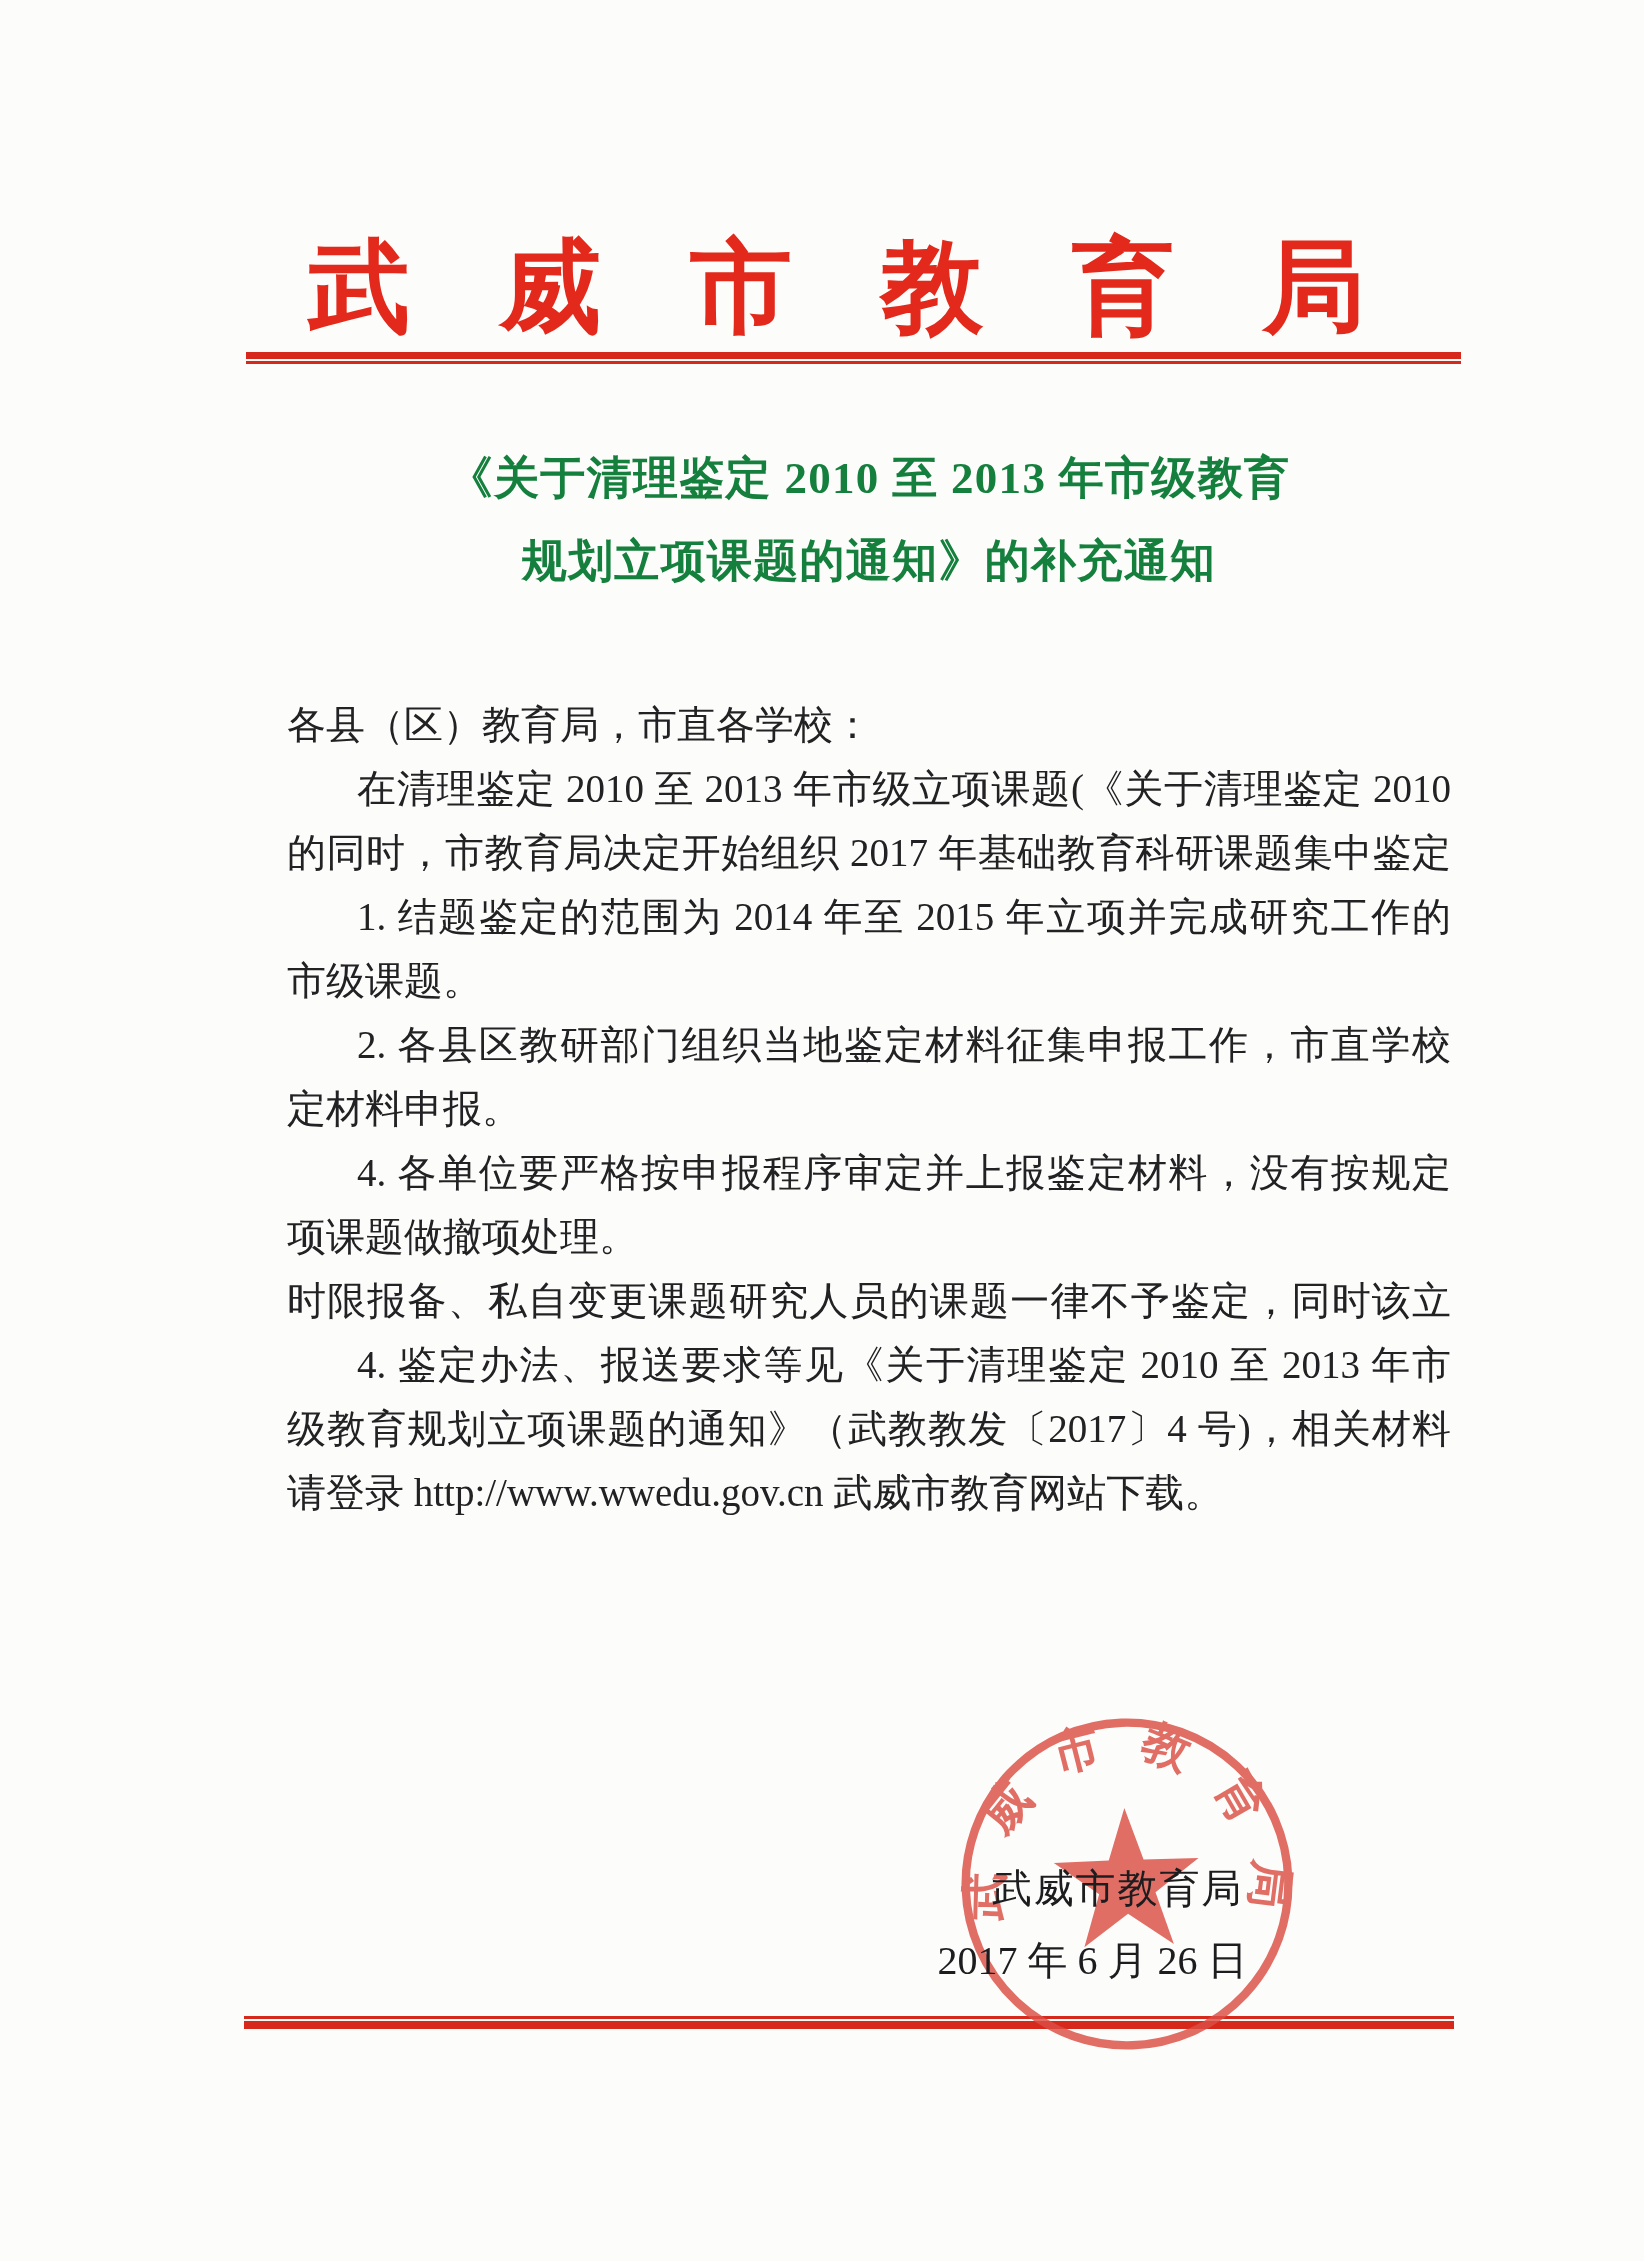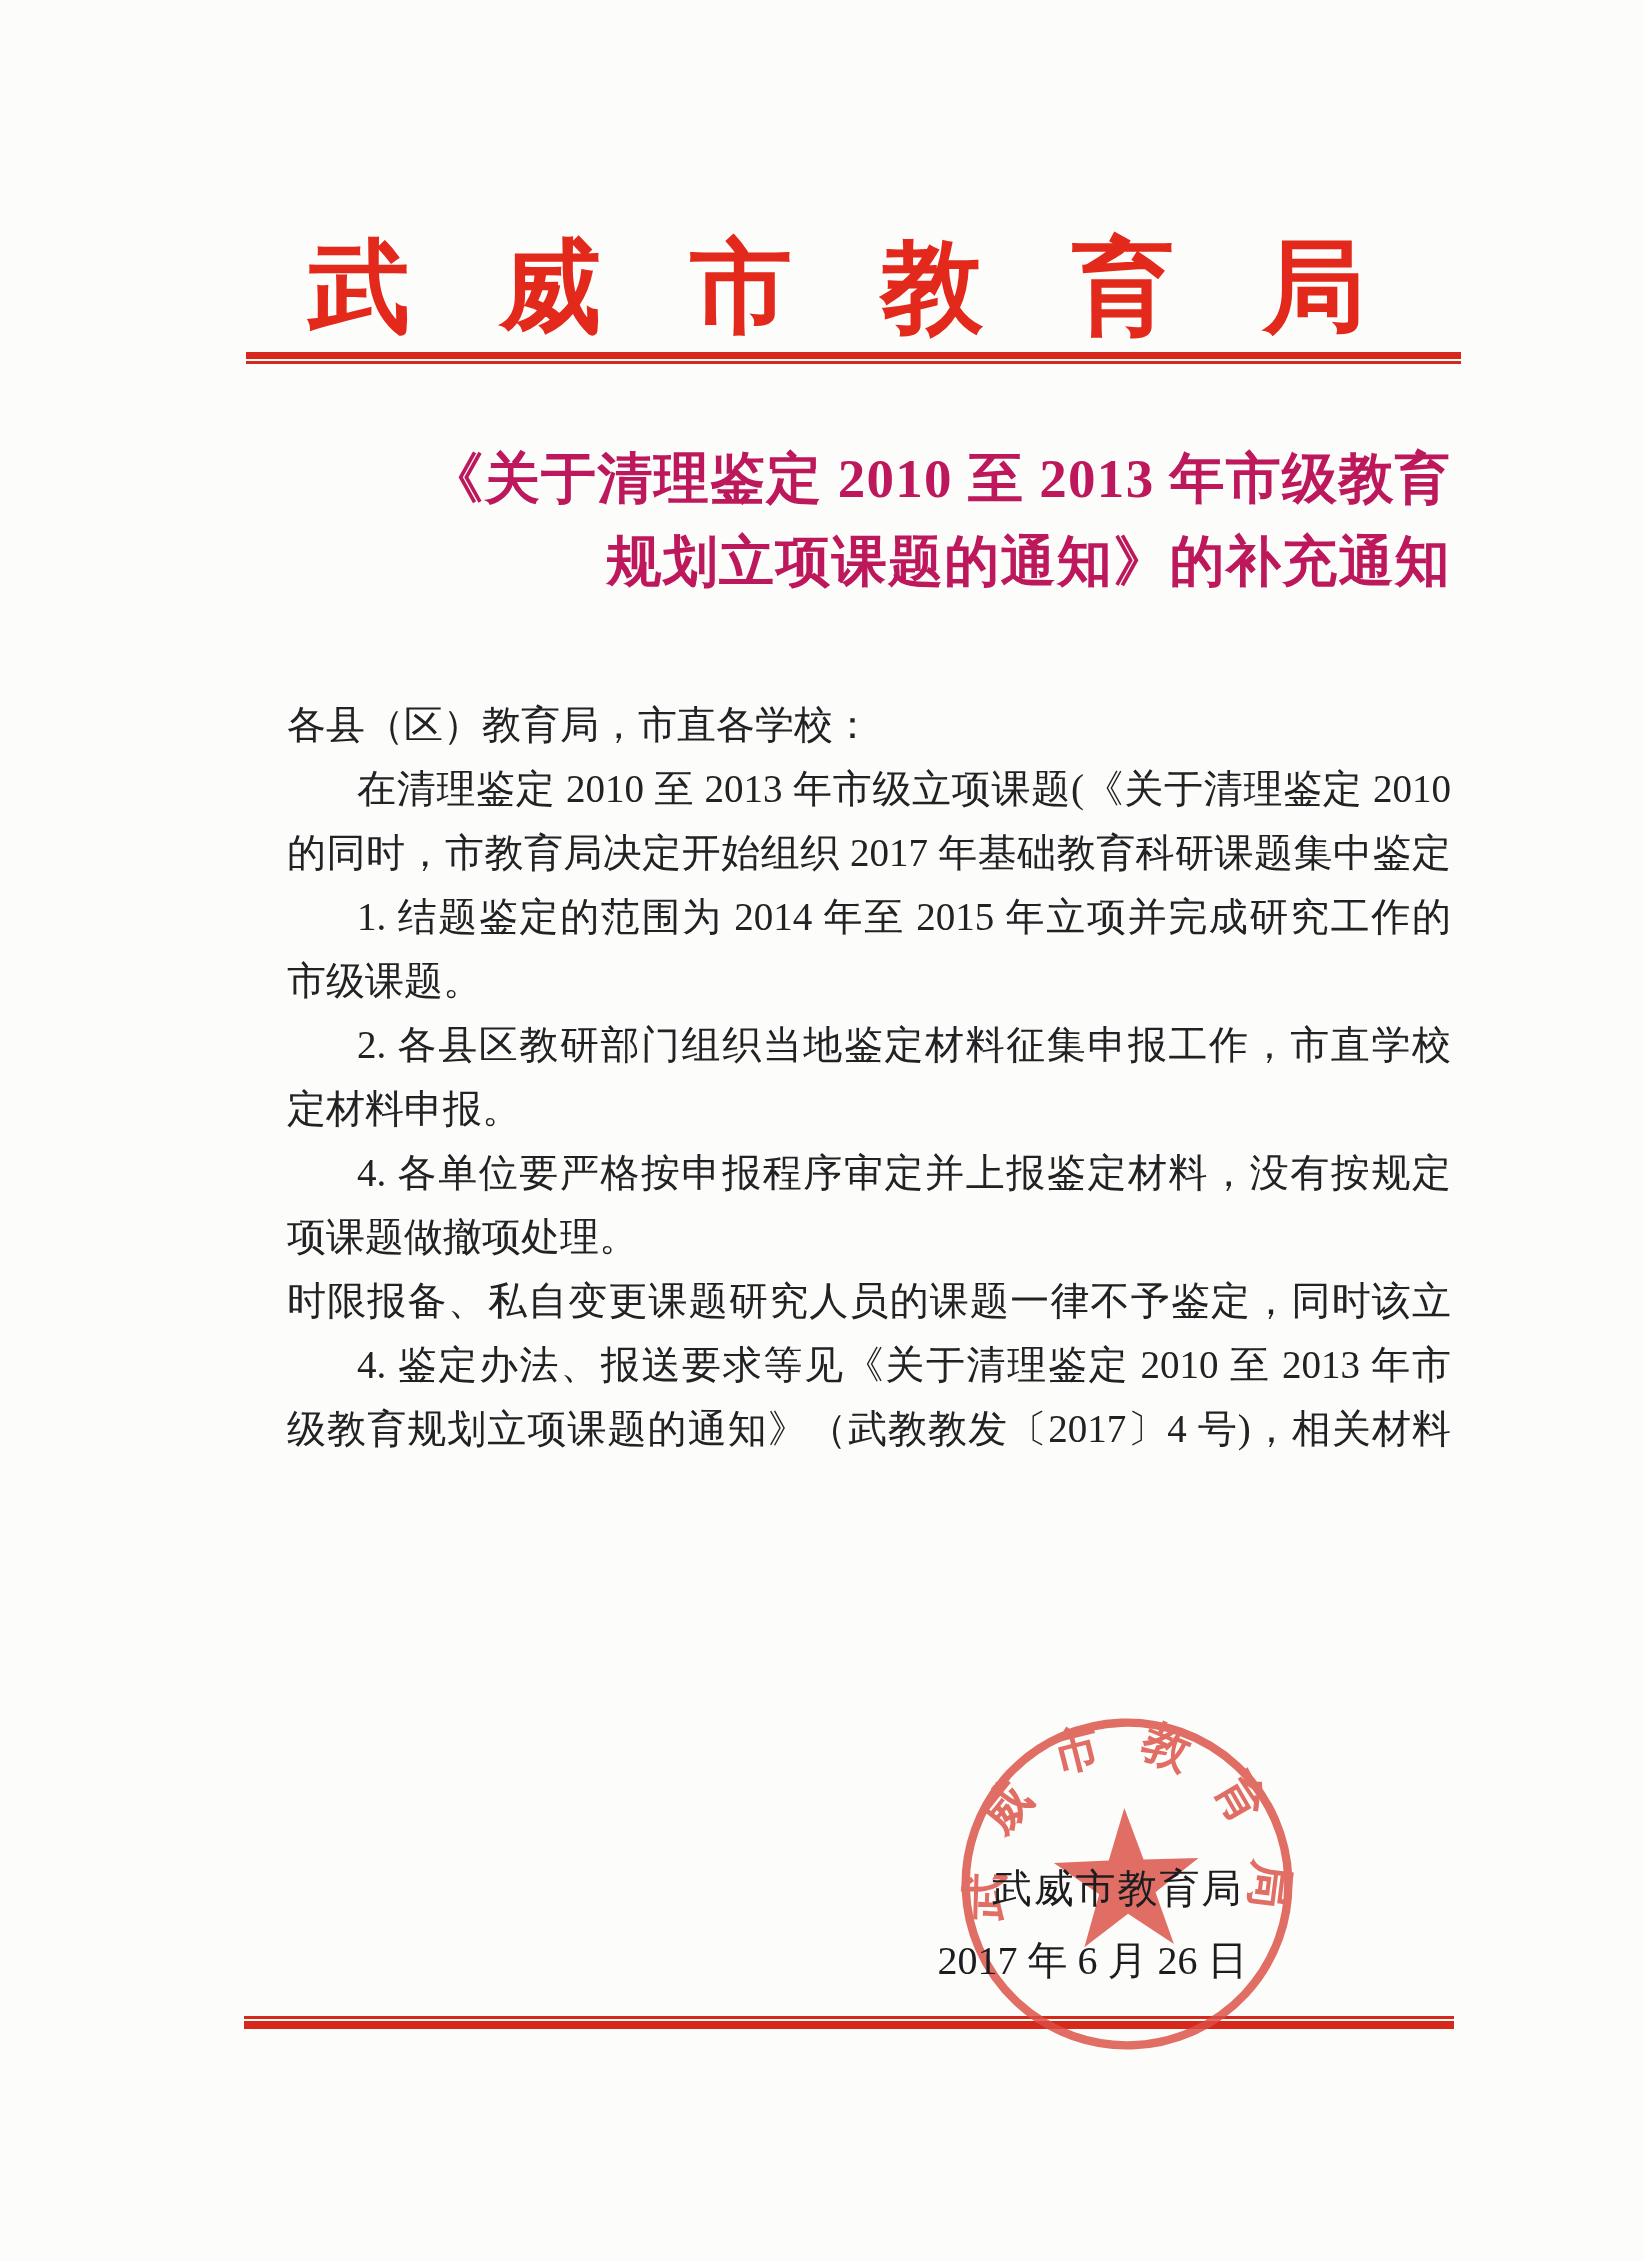--- a/index.html
+++ b/index.html
@@ -21,22 +21,22 @@
     color:var(--header_red);text-align:center;white-space:nowrap;
     letter-spacing:89px;text-indent:89px;
   }
   .rule{position:absolute;background:var(--rule_red);}
   .rule-top-thick{left:246px;top:352px;width:1215px;height:7px;}
   .rule-top-thin{left:246px;top:361px;width:1215px;height:2.6px;}
   .rule-bottom-thin{left:244px;top:2016px;width:1210px;height:2.6px;z-index:1;}
   .rule-bottom-thick{left:244px;top:2021px;width:1210px;height:8.4px;z-index:1;}
   .title-line{
     position:absolute;left:287px;width:1164px;height:59px;line-height:59px;
-    font-size:55px;font-weight:bold;text-align:right;white-space:nowrap;
-    letter-spacing:1.3px;color:#be185d;
+    font-size:45px;font-weight:bold;text-align:center;white-space:nowrap;
+    letter-spacing:1.3px;color:#15803d;
   }
   .title-line.l1{top:449px;}
   .title-line.l2{top:532px;}
   .body-text{position:absolute;left:287px;top:693px;width:1164px;font-size:39px;z-index:3;}
   .body-line{
     height:64px;line-height:64px;text-align:left;
     text-justify:inter-character;
   }
   .body-line.fill{text-align:justify;text-align-last:justify;}
   .body-line.indent{padding-left:70px;font-family:Liberation Serif, serif;}
@@ -68,20 +68,21 @@
   <div class="body-line fill">的同时，市教育局决定开始组织 2017 年基础教育科研课题集中鉴定</div>
   <div class="body-line fill indent">1. 结题鉴定的范围为 2014 年至 2015 年立项并完成研究工作的</div>
   <div class="body-line">市级课题。</div>
   <div class="body-line fill indent">2. 各县区教研部门组织当地鉴定材料征集申报工作，市直学校</div>
   <div class="body-line">定材料申报。</div>
   <div class="body-line fill indent">4. 各单位要严格按申报程序审定并上报鉴定材料，没有按规定</div>
   <div class="body-line">项课题做撤项处理。</div>
   <div class="body-line fill">时限报备、私自变更课题研究人员的课题一律不予鉴定，同时该立</div>
   <div class="body-line fill indent">4. 鉴定办法、报送要求等见《关于清理鉴定 2010 至 2013 年市</div>
   <div class="body-line fill">级教育规划立项课题的通知》（武教教发〔2017〕4 号)，相关材料</div>
+  <div class="body-line">请登录 http://www.wwedu.gov.cn 武威市教育网站下载。</div>
 </div>
 
 <svg class="seal" viewBox="0 0 530 530">
   <circle cx="265" cy="265" r="250" fill="none" stroke="#dc4f45" stroke-width="13"></circle>
   <polygon fill="#dc4f45" points="265,147 292,227.8 377.2,228.5 308.7,279.2 334.4,360.5 265,311 195.6,360.5 221.3,279.2 152.8,228.5 238,227.8"></polygon>
   <path id="sealArc" d="M 81.8 331.7 A 195 195 0 1 1 448.2 331.7" fill="none" stroke="none"></path>
   <text font-size="74" font-weight="bold" fill="#dc4f45" style="letter-spacing:52px;font-family:'Liberation Serif','DejaVu Serif',serif;">
     <textPath href="#sealArc" startOffset="18">武威市教育局</textPath>
   </text>
 </svg>

